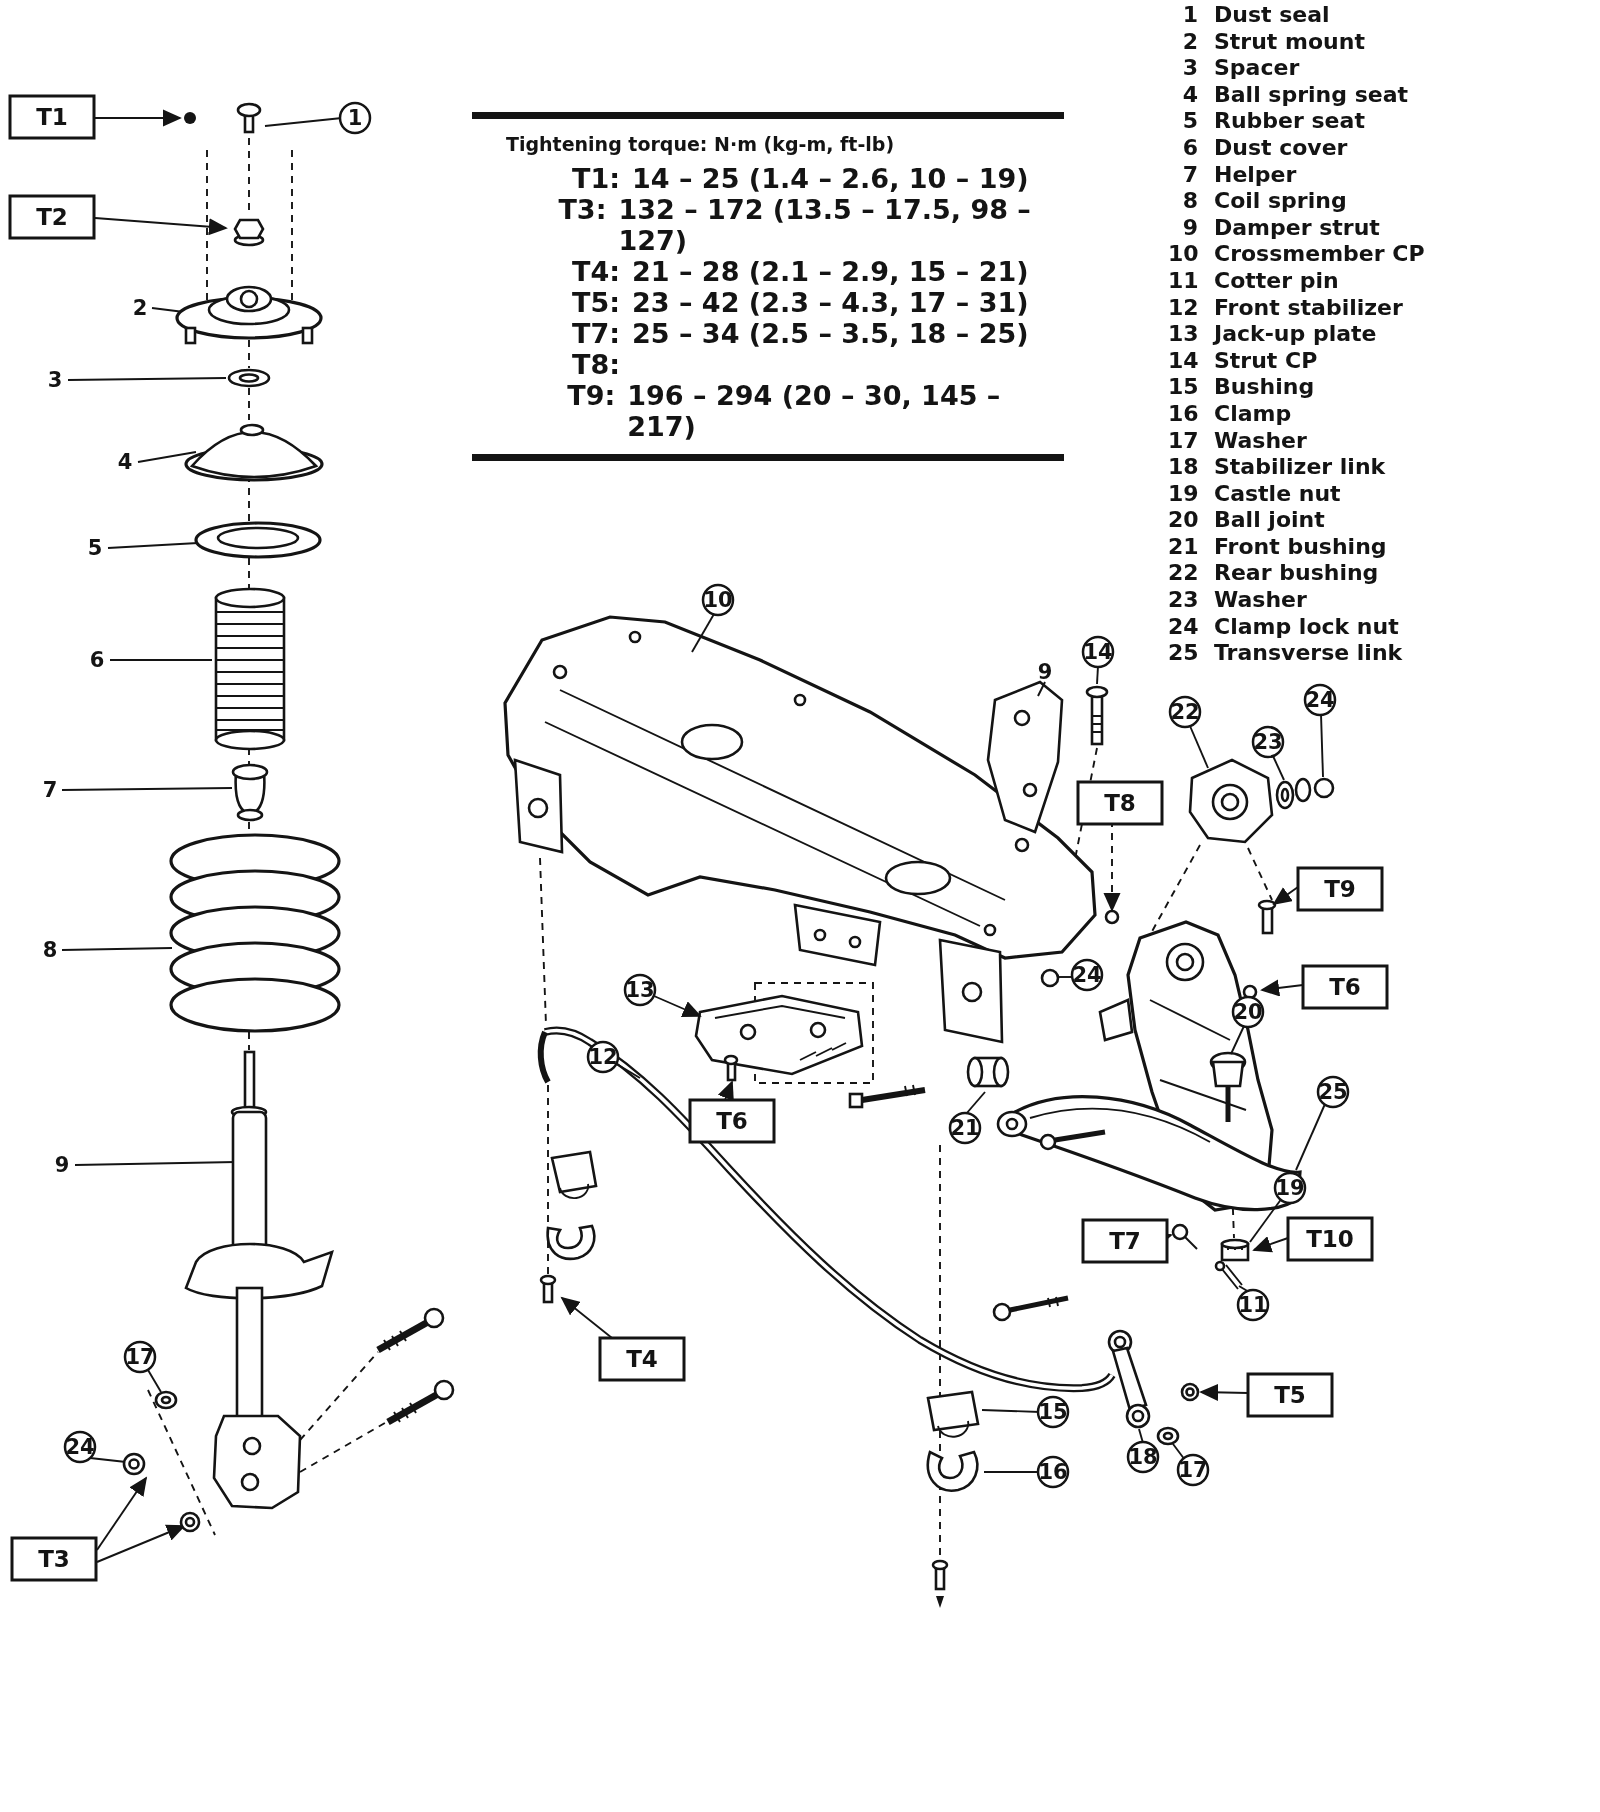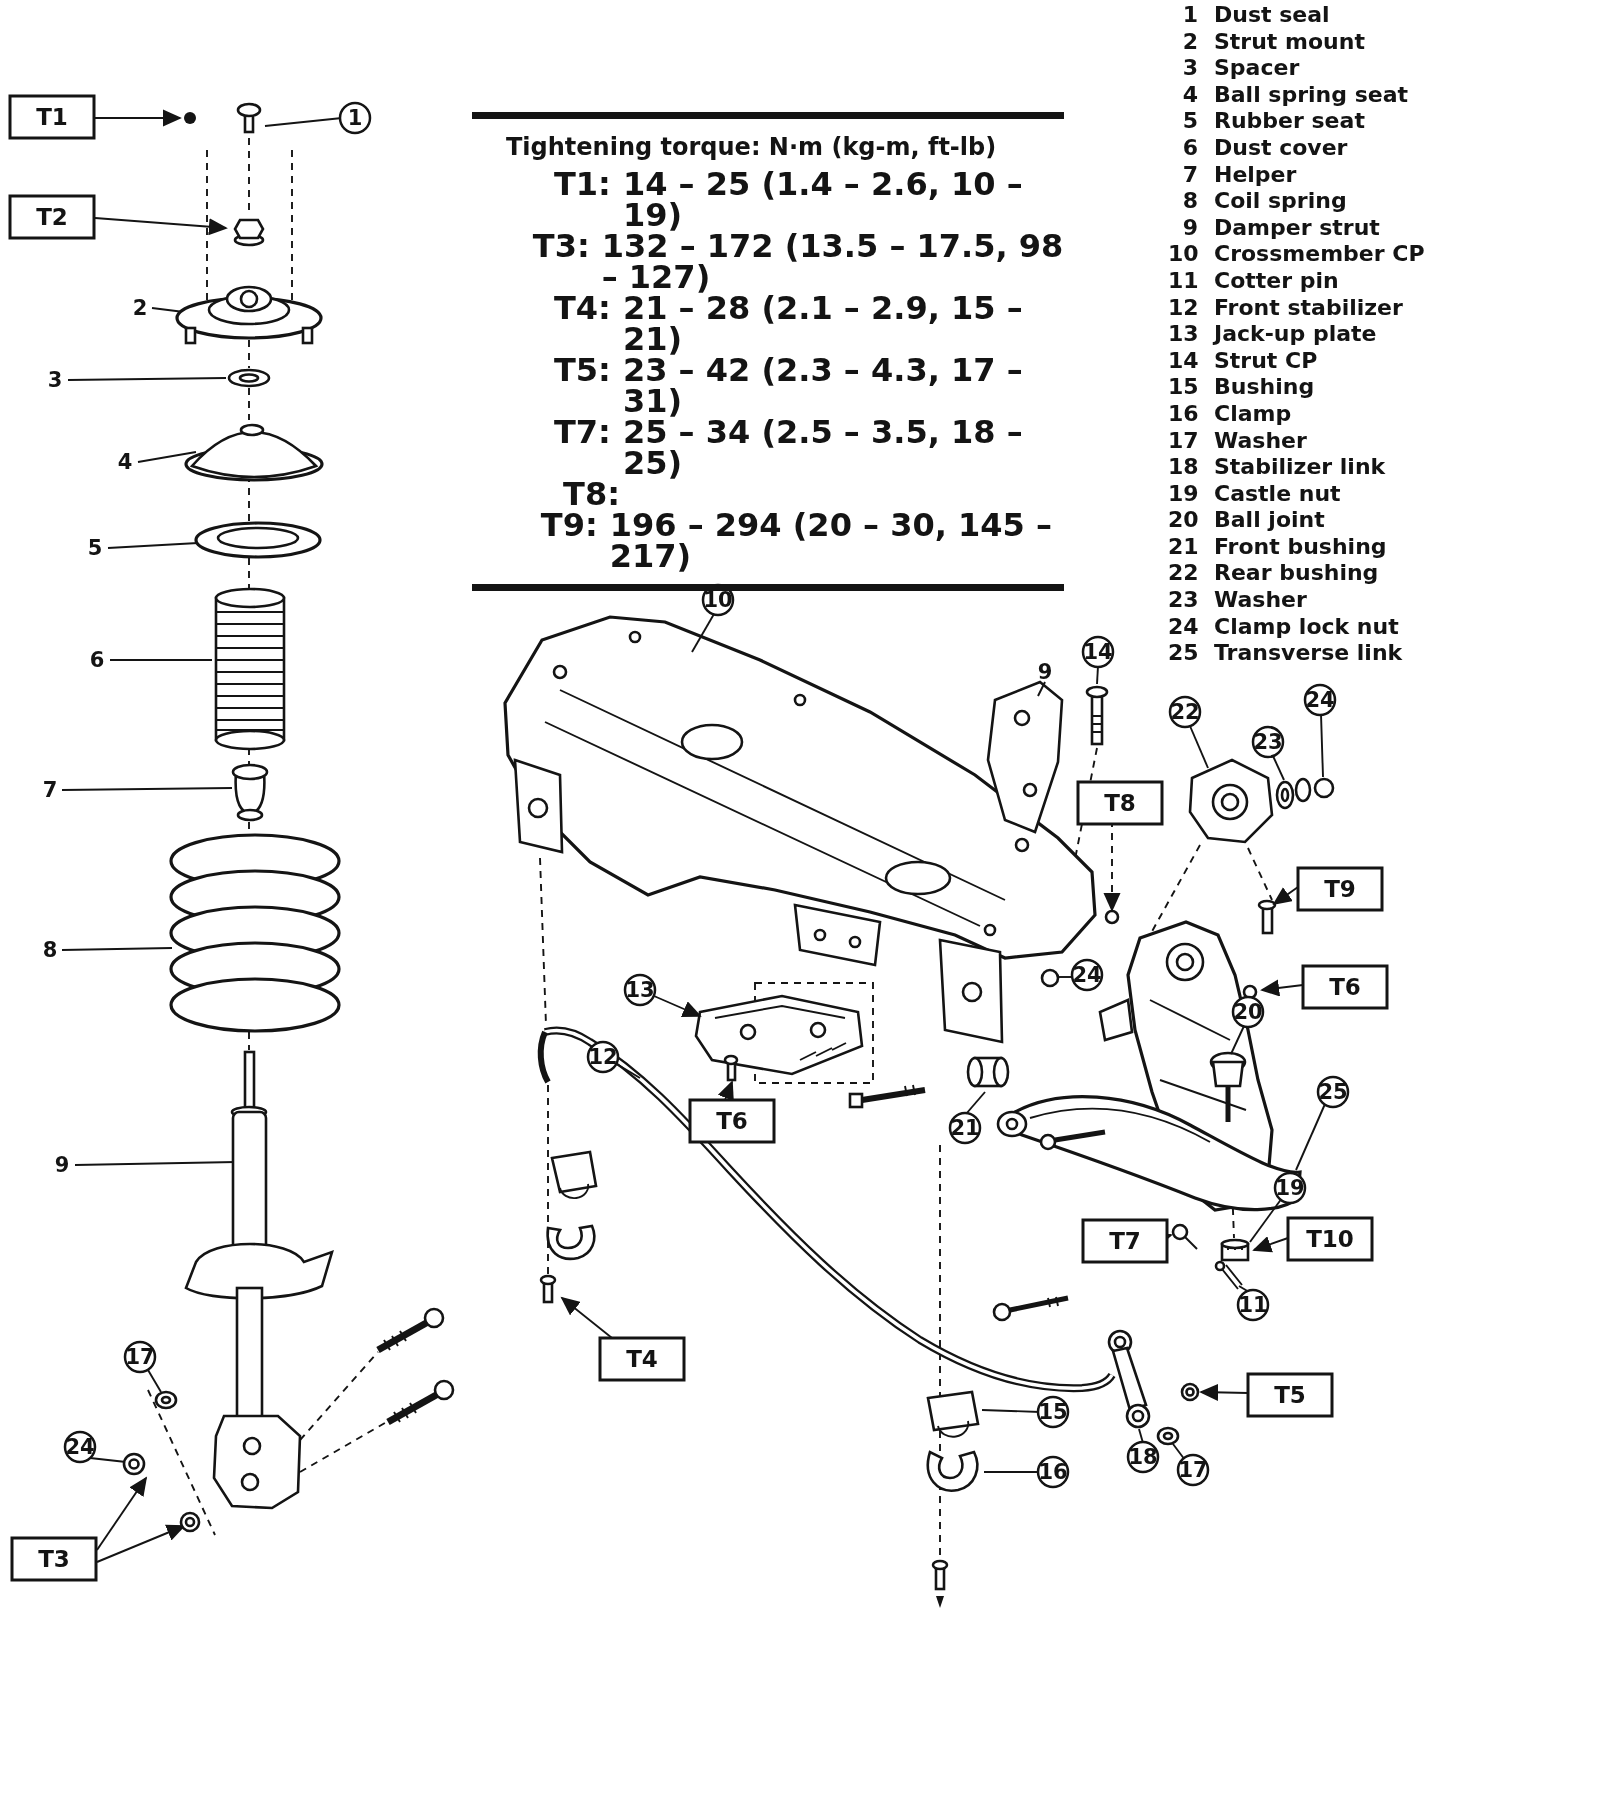--- a/index.html
+++ b/index.html
@@ -6,22 +6,22 @@
   .stage{position:relative;width:1600px;height:1812px;background:#fff;color:#141414;
          font-family:"DejaVu Sans",sans-serif;overflow:hidden;}
   svg.diagram{position:absolute;left:0;top:0;}
   .part{fill:#fff;stroke:#141414;stroke-width:2.6;}
   .thick{stroke-width:3.2;}
   .ld{stroke:#141414;stroke-width:1.9;fill:none;}
   .dash{stroke:#141414;stroke-width:1.9;fill:none;stroke-dasharray:7 6;}
   .ink{fill:#141414;}
   .torque-table{position:absolute;left:472px;top:112px;width:592px;
     border-top:7px solid #141414;border-bottom:7px solid #141414;padding:6px 0 12px;}
-  .tt-title{font-size:24px;font-weight:bold;margin:8px 0 8px 34px;}
-  .tt-row{display:flex;font-size:32px;font-weight:bold;line-height:31px;}
+  .tt-title{font-size:19px;font-weight:bold;margin:8px 0 8px 34px;}
+  .tt-row{display:flex;font-size:27px;font-weight:bold;line-height:31px;}
   .tt-label{width:148px;text-align:right;margin-right:12px;}
   .legend{position:absolute;left:1168px;top:2px;width:430px;}
   .lg-row{display:flex;font-size:22px;font-weight:bold;line-height:26.6px;}
   .lg-num{width:30px;text-align:right;margin-right:16px;}
   .callout-text{font-weight:bold;font-size:21px;fill:#141414;text-anchor:middle;}
   .tbox-text{font-weight:bold;font-size:23px;fill:#141414;text-anchor:middle;}
 </style>
 </head>
 <body>
 

